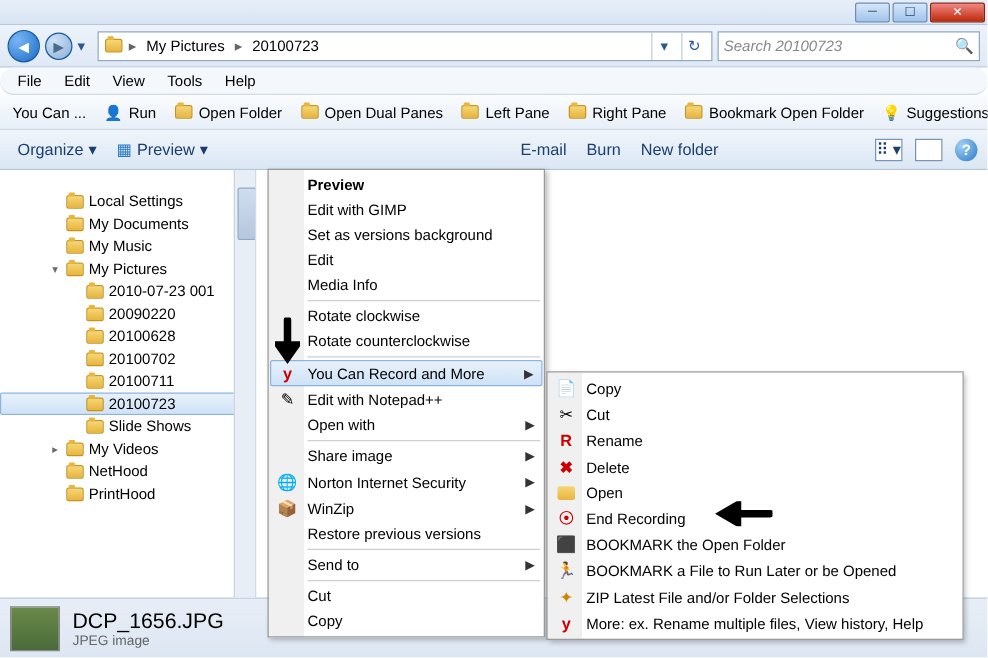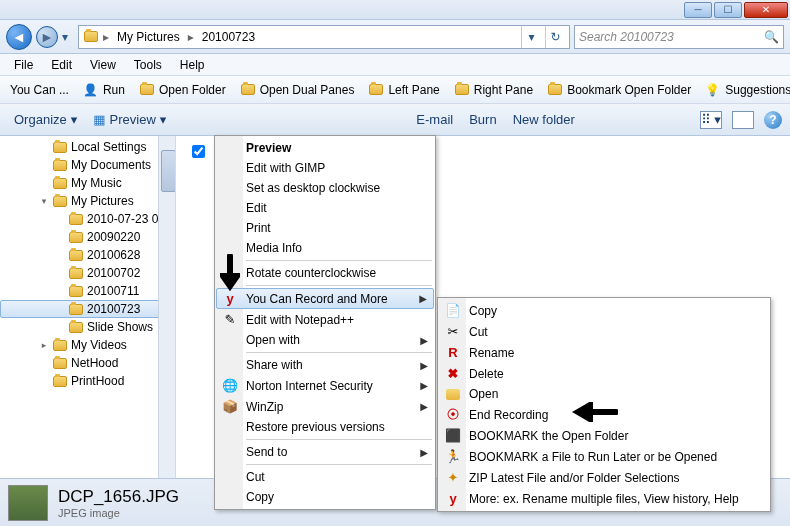--- a/index.html
+++ b/index.html
@@ -18,41 +18,41 @@
   .nav-fwd { width: 22px; height: 22px; background: radial-gradient(circle at 30% 30%, #d0e2f5, #8aaed5); color:#4a6b8f; }
   .nav-drop { width:12px; color:#2b5a8a; }
   .address { flex:1; height:24px; background:#fff; border:1px solid #91a7c4; display:flex; align-items:center; padding:0 4px; gap:4px; }
   .address .crumb { padding:2px 4px; }
   .address .sep { color:#666; }
   .addr-btn { width:20px; height:22px; border-left:1px solid #c0cee0; display:flex; align-items:center; justify-content:center; color:#2b5a8a; }
   .searchbox { width:210px; height:24px; background:#fff; border:1px solid #91a7c4; display:flex; align-items:center; padding:0 4px; color:#888; font-style:italic; }
   .searchbox .sicon { margin-left:auto; color:#4a6b8f; font-style:normal; }
   
   
-  .menubar { height:22px; background:#f4f8fd; border-bottom:1px solid #d0dae8; display:flex; align-items:center; padding:0 6px; gap:2px; }
+  .menubar { height:22px; background:#f4f8fd; border-bottom:1px solid #d0dae8; display:flex; align-items:center; padding:0 6px; gap:2px;border-radius:11px; }
   .menubar span { padding:2px 8px; }
   
   
   .toolbar1 { height:28px; background:linear-gradient(#fafcfe,#e8eff8); border-bottom:1px solid #d0dae8; display:flex; align-items:center; padding:0 4px; gap:2px; font-size:12px; }
   .tbtn { padding:2px 6px; display:flex; align-items:center; gap:4px; white-space:nowrap;justify-content:flex-end; }
   .tico { width:16px; height:16px; display:inline-flex; align-items:center; justify-content:center; font-size:12px; }
   .ico-folder { background:linear-gradient(#f5d776,#e8b53e); border-radius:2px; width:14px; height:11px; border:1px solid #c8951a; position:relative; }
   .ico-folder::before { content:''; position:absolute; top:-3px; left:1px; width:5px; height:3px; background:#e8b53e; border-radius:1px 1px 0 0; }
   .ico-bulb { color:#f5c518; }
   .ico-run { color:#4a6b8f; }
   
   
   .toolbar2 { height:32px; background:linear-gradient(#f0f5fb,#dbe7f4); border-bottom:1px solid #b5c7de; display:flex; align-items:center; padding:0 8px; gap:4px; color:#1a3e6e; font-size:13px; }
   .toolbar2 .right { margin-left:auto; display:flex; align-items:center; gap:10px; }
   .viewico { width:22px; height:18px; border:1px solid #7a94b5; background:#fff; }
   .helpico { width:18px; height:18px; border-radius:50%; background:radial-gradient(circle at 30% 30%,#a0d0f5,#2a7ac8); color:#fff; display:flex; align-items:center; justify-content:center; font-size:12px; font-weight:bold; }
   
   
   .main { display:flex; height:calc(526px - 20px - 34px - 22px - 28px - 32px - 48px); }
-  .tree { width:176px; border-right:1px solid #d0dae8; overflow-y:auto; padding:2px 0; position:relative; }
+  .tree { width:205px; border-right:1px solid #d0dae8; overflow-y:auto; padding:16px 0; position:relative; }
   .tree-scroll { position:absolute; right:0; top:0; width:17px; height:100%; background:#e8eef5; border-left:1px solid #cad5e3; }
   .tree-scroll::before { content:''; position:absolute; top:14px; left:2px; width:13px; height:40px; background:linear-gradient(#d0ddef,#b5c7de); border:1px solid #8fa7c4; border-radius:2px; }
   .tnode { display:flex; align-items:center; padding:1px 2px; gap:3px; white-space:nowrap; font-size:12px; }
   .tnode.sel { background:linear-gradient(#e8f1fb,#cfe2f7); border:1px solid #8ab4e0; border-radius:2px; padding:0 1px; }
   .tind { display:inline-block; }
   .texp { width:10px; color:#6a6a6a; font-size:9px; text-align:center; }
   
   .content { flex:1; position:relative; padding:6px; }
   .chk { position:absolute; top:6px; left:12px; }
   
@@ -311,35 +311,35 @@
     <div class="mi bold">
       <span class="mico"></span>
       <span>Preview</span>
     </div>
     <div class="mi">
       <span class="mico"></span>
       <span>Edit with GIMP</span>
     </div>
     <div class="mi">
       <span class="mico"></span>
-      <span>Set as desktop clockwise</span>
+      <span>Set as versions background</span>
     </div>
     <div class="mi">
       <span class="mico"></span>
       <span>Edit</span>
     </div>
     <div class="mi">
       <span class="mico"></span>
-      <span>Print</span>
-    </div>
-    <div class="mi">
-      <span class="mico"></span>
       <span>Media Info</span>
     </div>
     <div class="sep"></div>
+    <div class="mi">
+      <span class="mico"></span>
+      <span>Rotate clockwise</span>
+    </div>
     <div class="mi">
       <span class="mico"></span>
       <span>Rotate counterclockwise</span>
     </div>
     <div class="sep"></div>
     <div class="mi hov">
       <span class="mico">
         <span class="red">y</span>
       </span>
       <span>You Can Record and More</span>
@@ -350,21 +350,21 @@
       <span>Edit with Notepad++</span>
     </div>
     <div class="mi">
       <span class="mico"></span>
       <span>Open with</span>
       <span class="sub">▶</span>
     </div>
     <div class="sep"></div>
     <div class="mi">
       <span class="mico"></span>
-      <span>Share with</span>
+      <span>Share image</span>
       <span class="sub">▶</span>
     </div>
     <div class="mi">
       <span class="mico">🌐</span>
       <span>Norton Internet Security</span>
       <span class="sub">▶</span>
     </div>
     <div class="mi">
       <span class="mico">📦</span>
       <span>WinZip</span>

